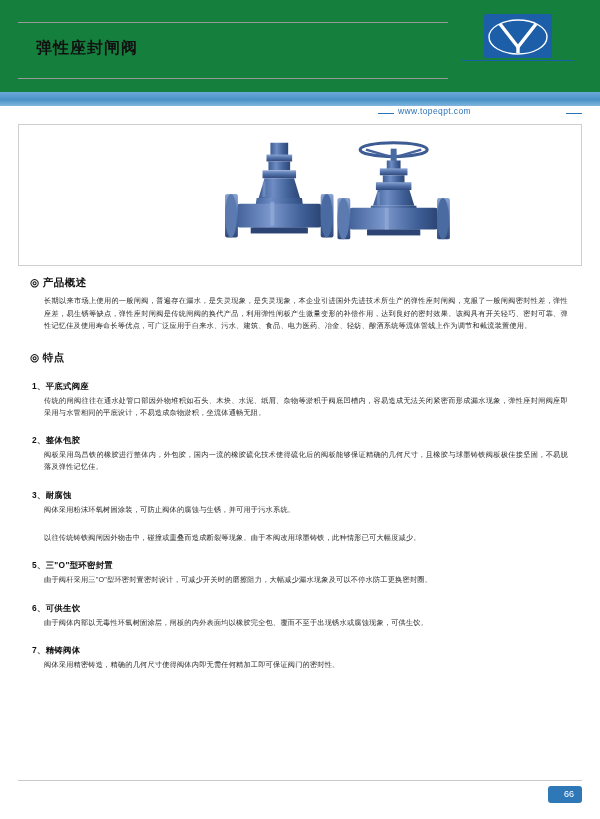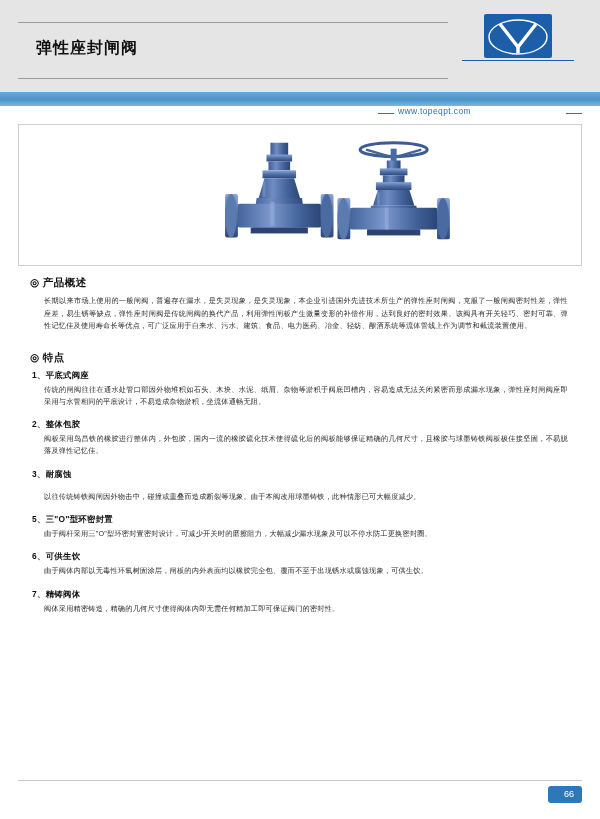--- a/index.html
+++ b/index.html
@@ -12,21 +12,21 @@
     color: #1a1a1a;
     position: relative;
     overflow: hidden;
   }
 
   
   .header {
     position: absolute;
     left: 0; top: 0;
     width: 600px; height: 92px;
-    background: #e5e5e5;
+    background: #15803d;
   }
   .title-rule-top {
     position: absolute;
     left: 18px; top: 22px;
     width: 430px; height: 1px;
     background: #9a9a9a;
   }
   .title-rule-bottom {
     position: absolute;
     left: 18px; top: 78px;
@@ -141,21 +141,21 @@
   .para {
     font-size: 7.2px;
     line-height: 12.5px;
     color: #2b2b2b;
     text-align: justify;
     margin: 0 14px 0 26px;
     letter-spacing: 0.2px;
   }
 
   .features { margin-top: 18px; }
-  .feature { margin: 0 0 11px 0; }
+  .feature { margin: 16px 0 11px 0; }
   .feature-title {
     font-size: 8.4px;
     font-weight: bold;
     color: #111111;
     margin: 0 0 3px 14px;
     letter-spacing: 0.3px;
   }
   .feature-body {
     font-size: 7.2px;
     line-height: 12.3px;
@@ -316,20 +316,21 @@
       <div class="feature-title">
         <span>2、</span><span>整体包胶</span>
       </div>
       <p class="feature-body">阀板采用鸟昌铁的橡胶进行整体内，外包胶，国内一流的橡胶硫化技术使得硫化后的阀板能够保证精确的几何尺寸，且橡胶与球墨铸铁阀板极佳接坚固，不易脱落及弹性记忆佳。</p>
     </div>
 
     <div class="feature">
       <div class="feature-title">
         <span>3、</span><span>耐腐蚀</span>
       </div>
+      <p class="feature-body">阀体采用粉沫环氧树固涂装，可防止阀体的腐蚀与生锈，并可用于污水系统。</p>
     </div>
 
     <div class="feature">
       <p class="feature-body">以往传统铸铁阀闸因外物击中，碰撞或重叠而造成断裂等现象。由于本阀改用球墨铸铁，此种情形已可大幅度减少。</p>
     </div>
 
     <div class="feature">
       <div class="feature-title">
         <span>5、</span><span>三"O"型环密封置</span>
       </div>

